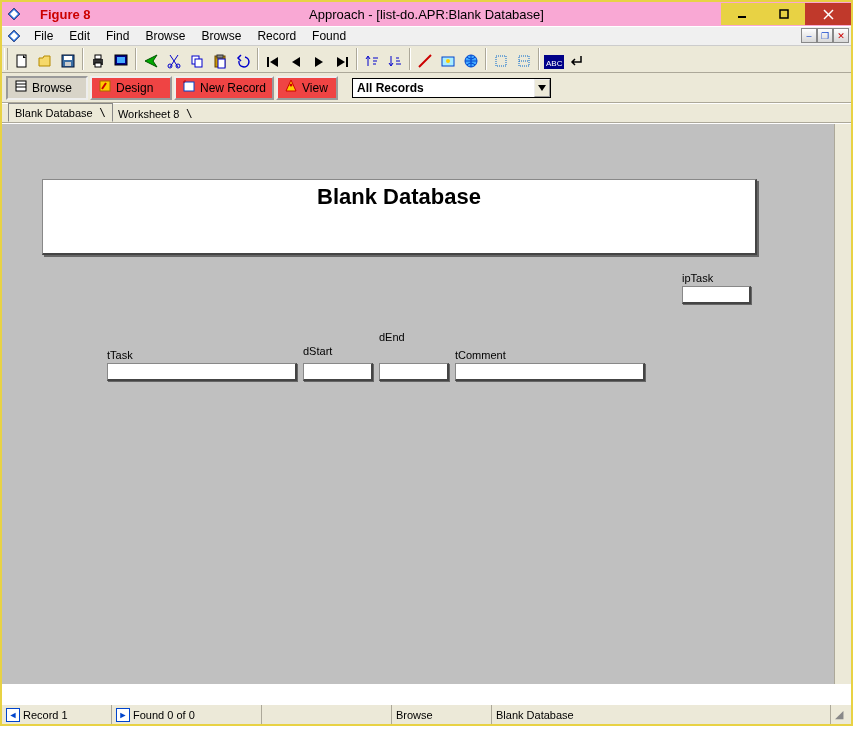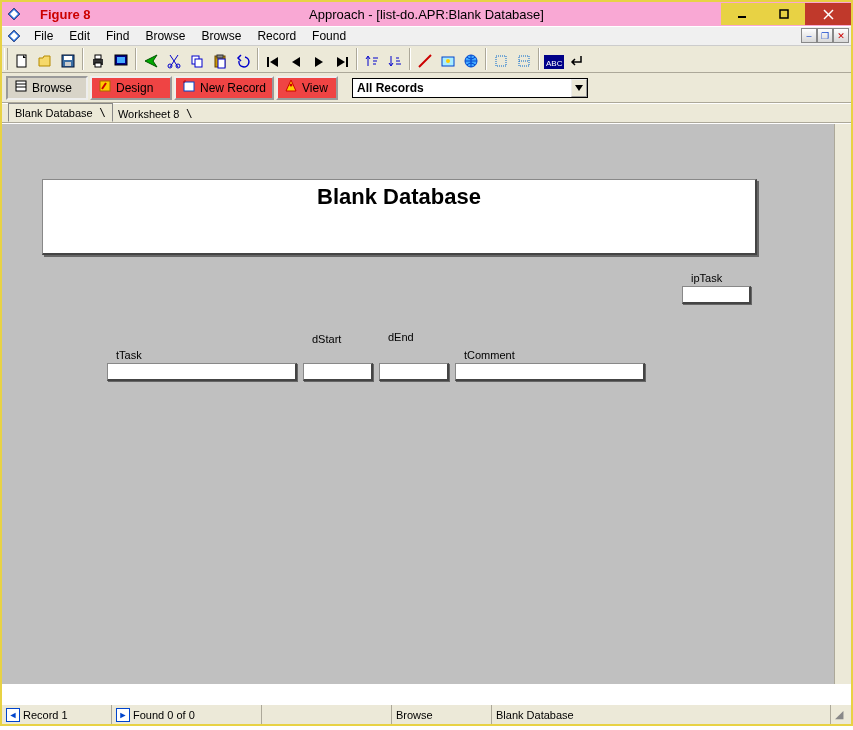--- a/index.html
+++ b/index.html
@@ -156,21 +156,21 @@
     font-size: 12px;
     gap: 4px;
   }
   .modebtn.active {
     border: 2px inset #eee;
     background: #d8d4c8;
   }
   .records-combo {
     margin-left: 12px;
     height: 20px;
-    width: 236px;
+    width: 199px;
     border: 1px solid #000;
     background: #fff;
     display: flex;
     align-items: center;
     justify-content: space-between;
     padding-left: 4px;
     font-size: 12px;
     font-weight: bold;
   }
   .combo-arrow {
@@ -232,21 +232,20 @@
     padding-top: 4px;
   }
   .form-title-text {
     font-size: 22px;
     font-weight: bold;
     font-family: Arial, sans-serif;
   }
   .field-label {
     position: absolute;
     font-size: 11px;
-    margin-left: 9px;
   }
   .field-input {
     position: absolute;
     background: #fff;
     border-top: 1px solid #888;
     border-left: 1px solid #888;
     border-right: 2px solid #444;
     border-bottom: 2px solid #444;
     box-shadow: 1px 1px 0 #666;
     height: 18px;
@@ -548,21 +547,21 @@
     <div class="form-title-box">
       <span class="form-title-text">Blank Database</span>
     </div>
 
     <span class="field-label" style="left:680px;top:148px">ipTask</span>
     <div class="field-input" style="left:680px;top:162px;width:69px"></div>
 
     <span class="field-label" style="left:105px;top:225px">tTask</span>
     <div class="field-input" style="left:105px;top:239px;width:190px"></div>
 
-    <span class="field-label" style="left:301px;top:209px">dStart</span>
+    <span class="field-label" style="left:301px;top:221px">dStart</span>
     <div class="field-input" style="left:301px;top:239px;width:70px"></div>
 
     <span class="field-label" style="left:377px;top:207px">dEnd</span>
     <div class="field-input" style="left:377px;top:239px;width:70px"></div>
 
     <span class="field-label" style="left:453px;top:225px">tComment</span>
     <div class="field-input" style="left:453px;top:239px;width:190px"></div>
 
     <div class="scrollbar-v"></div>
   </div>

